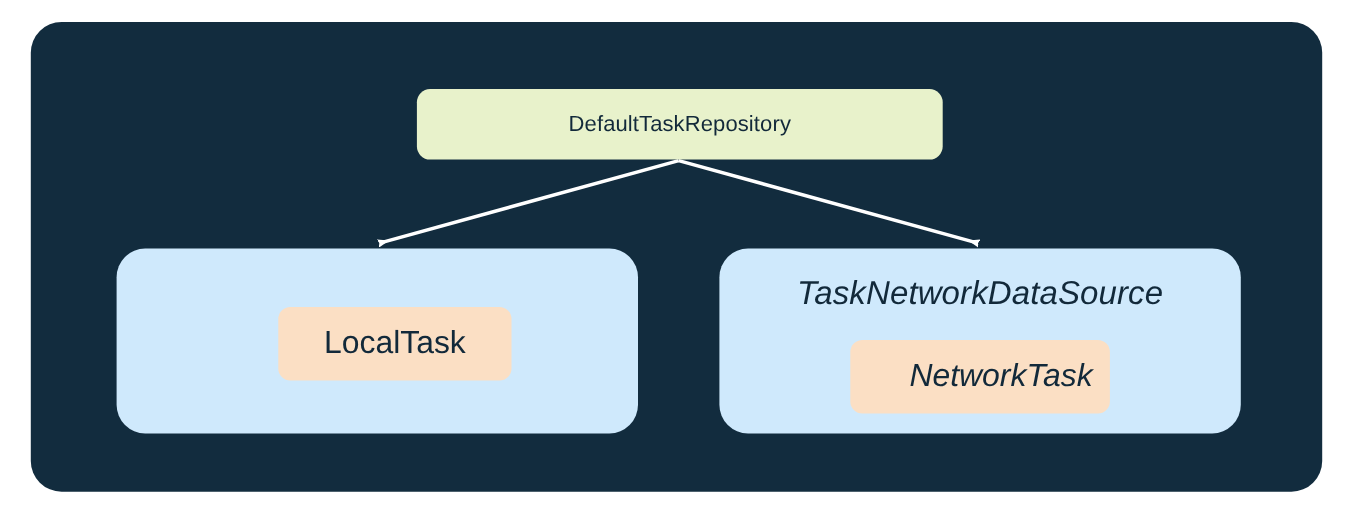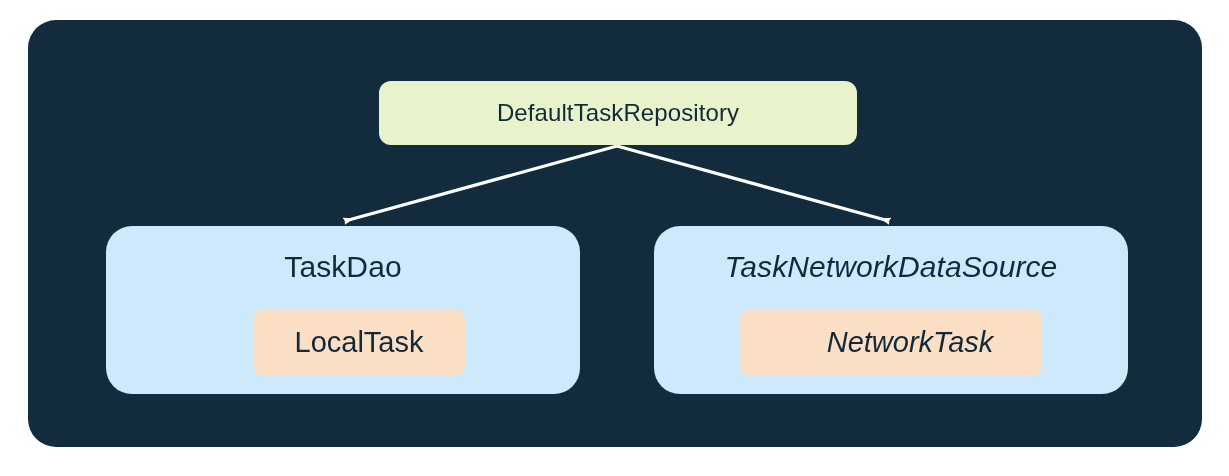--- a/index.html
+++ b/index.html
@@ -57,21 +57,21 @@
   #node-root {
     left: 379px;
     top: 81px;
     width: 478px;
     height: 64px;
     background: #e8f2cb;
     border-radius: 12px;
     justify-content: center;
   }
   #node-root .node-title {
-    font-size: 24px;
+    font-size: 20px;
     line-height: 1;
     letter-spacing: 0.1px;
   }
 
   .node-child {
     background: #cfe9fc;
     border-radius: 26px;
     padding-top: 26px;
   }
   #node-dao {
@@ -105,21 +105,21 @@
     font-size: 29px;
     line-height: 1;
     box-sizing: border-box;
   }
   #chip-localtask {
     width: 212px;
     height: 67px;
     margin-left: 32px;
   }
   #chip-networktask {
-    width: 302px;
+    width: 236px;
     height: 67px;
     padding-left: 38px;
   }
 </style>
 </head>
 <body>
 
 <div id="diagram-stage">
 
   <div id="panel"></div>
@@ -137,21 +137,20 @@
     <line x1="617" y1="146" x2="345" y2="221" stroke="#ffffff" stroke-width="3.2" marker-end="url(#arrowhead-left)"></line>
 
     <line x1="617" y1="146" x2="889" y2="221" stroke="#ffffff" stroke-width="3.2" marker-end="url(#arrowhead-right)"></line>
   </svg>
 
   <div class="node" id="node-root">
     <span class="node-title">DefaultTaskRepository</span>
   </div>
 
   <div class="node node-child" id="node-dao">
-    <span class="node-title">TaskDao</span>
     <div class="chip" id="chip-localtask">
       <span>LocalTask</span>
     </div>
   </div>
 
   <div class="node node-child" id="node-network">
     <span class="node-title">TaskNetworkDataSource</span>
     <div class="chip" id="chip-networktask">
       <span>NetworkTask</span>
     </div>

